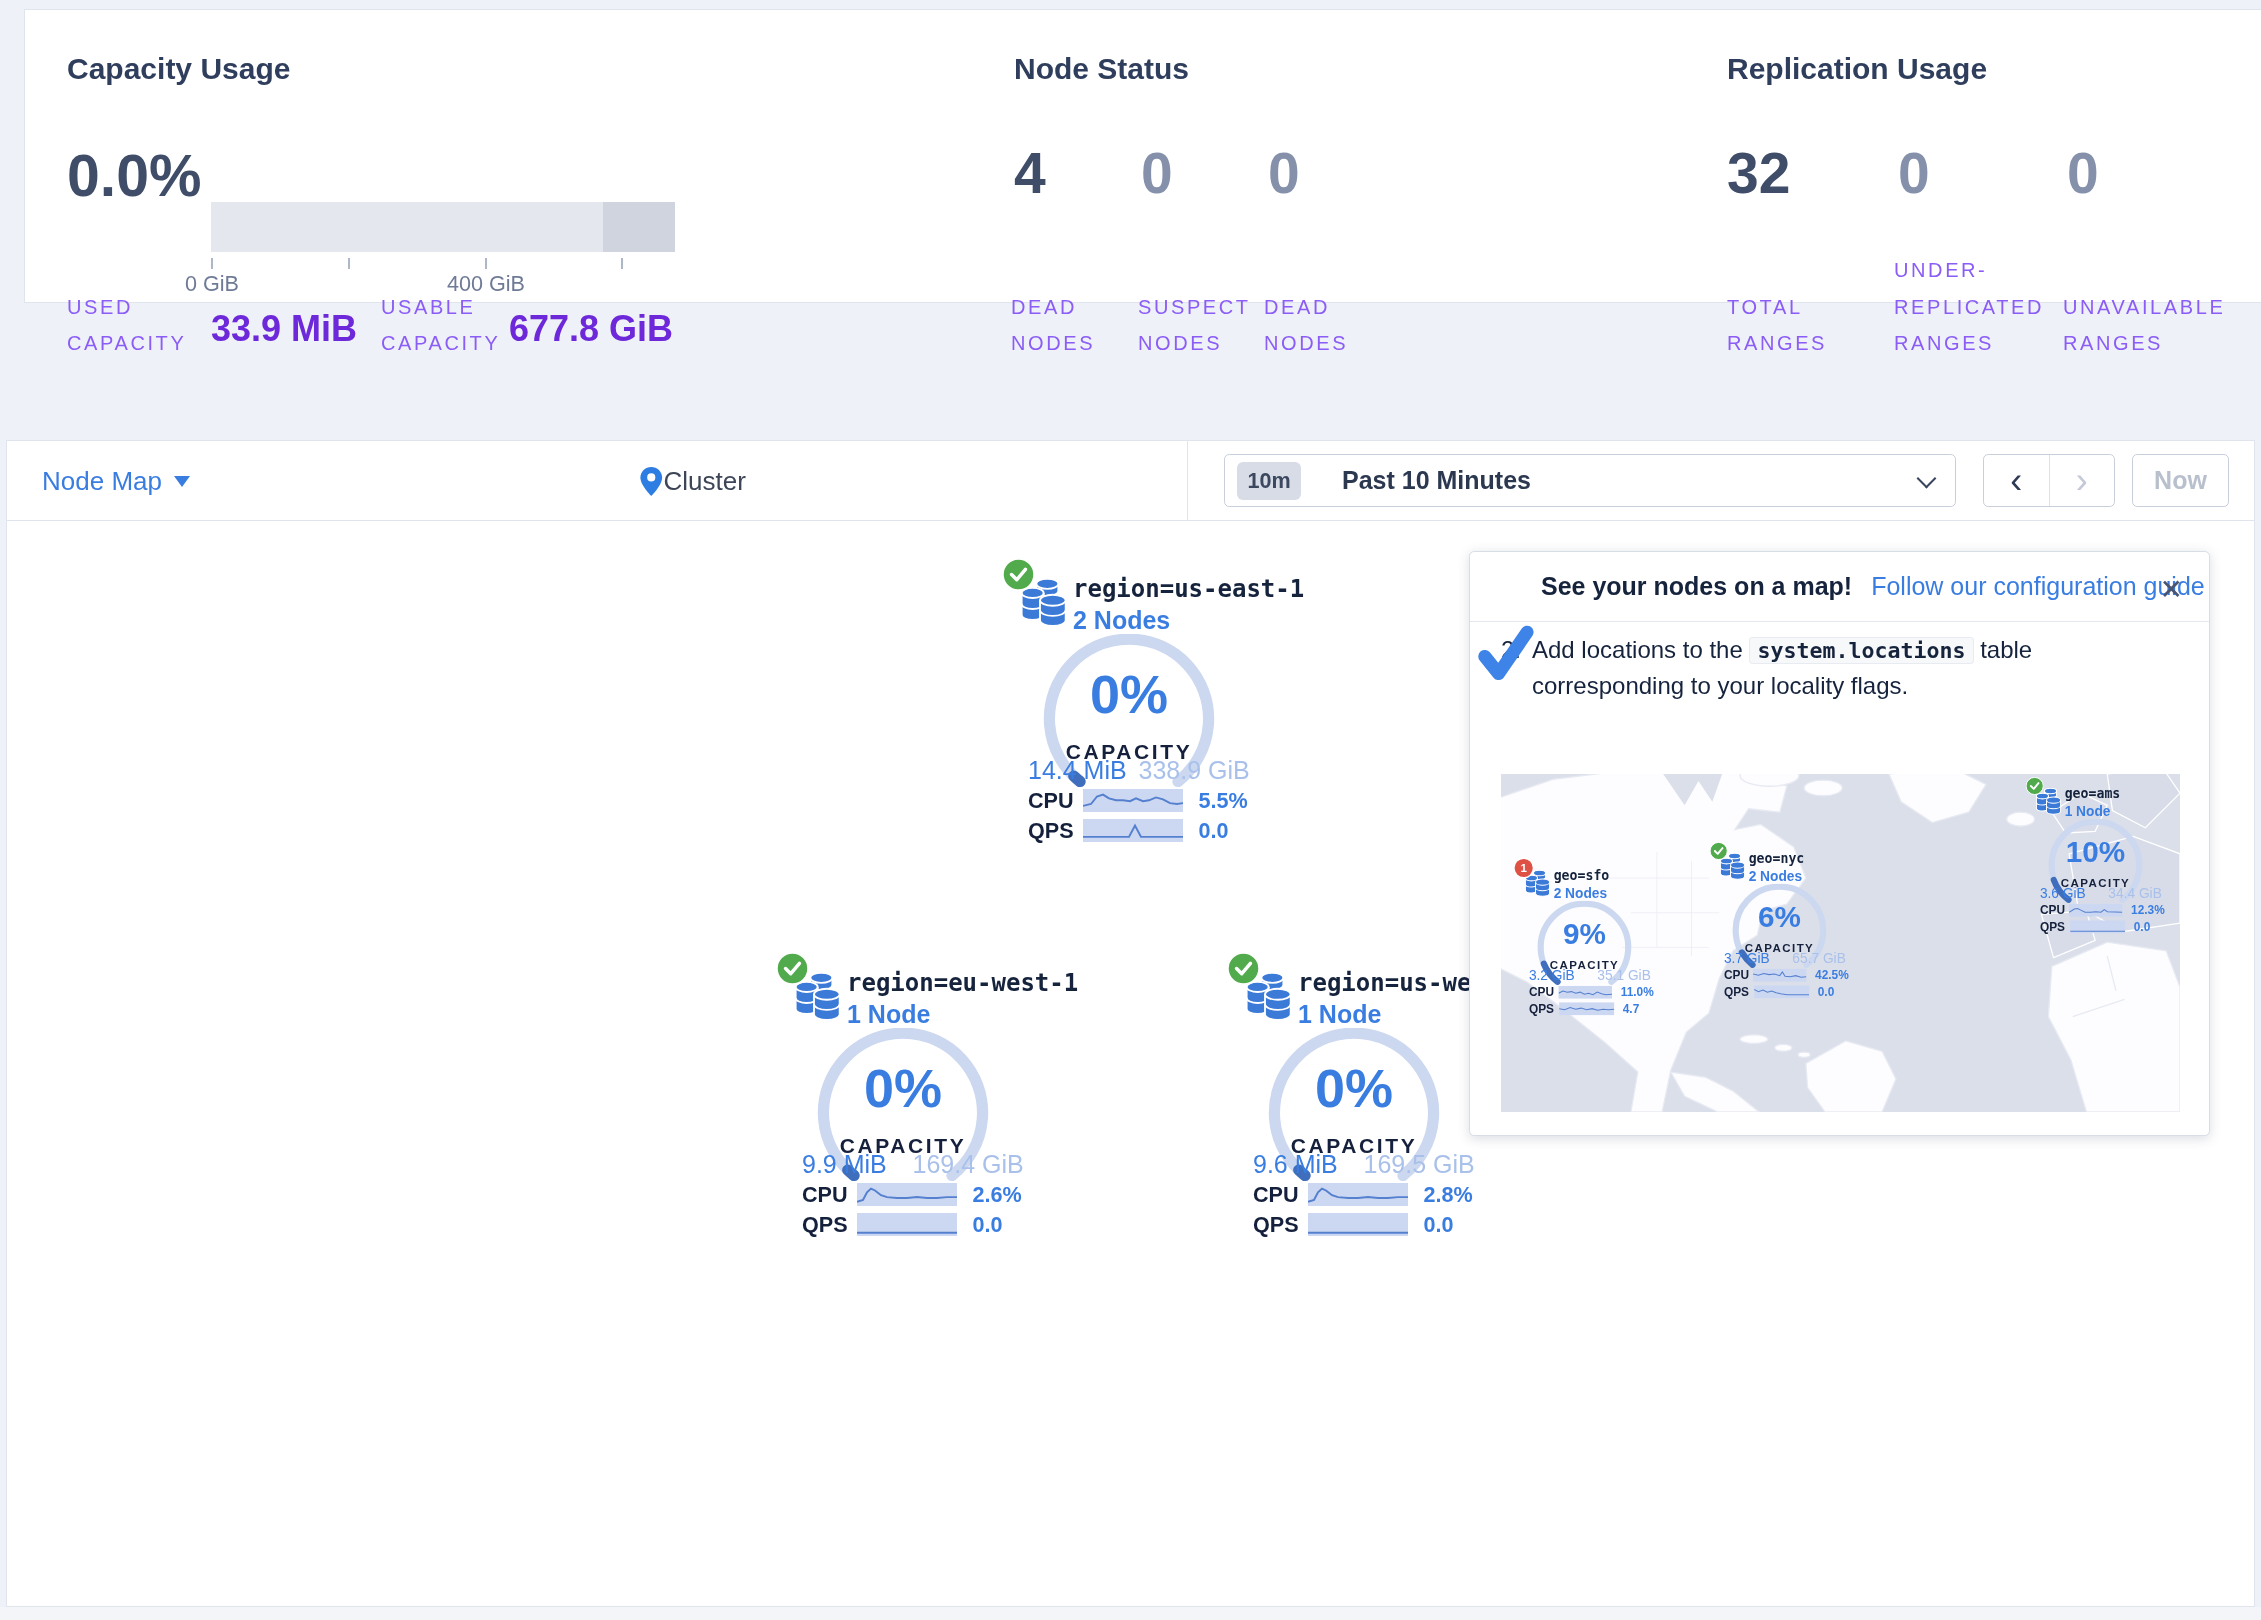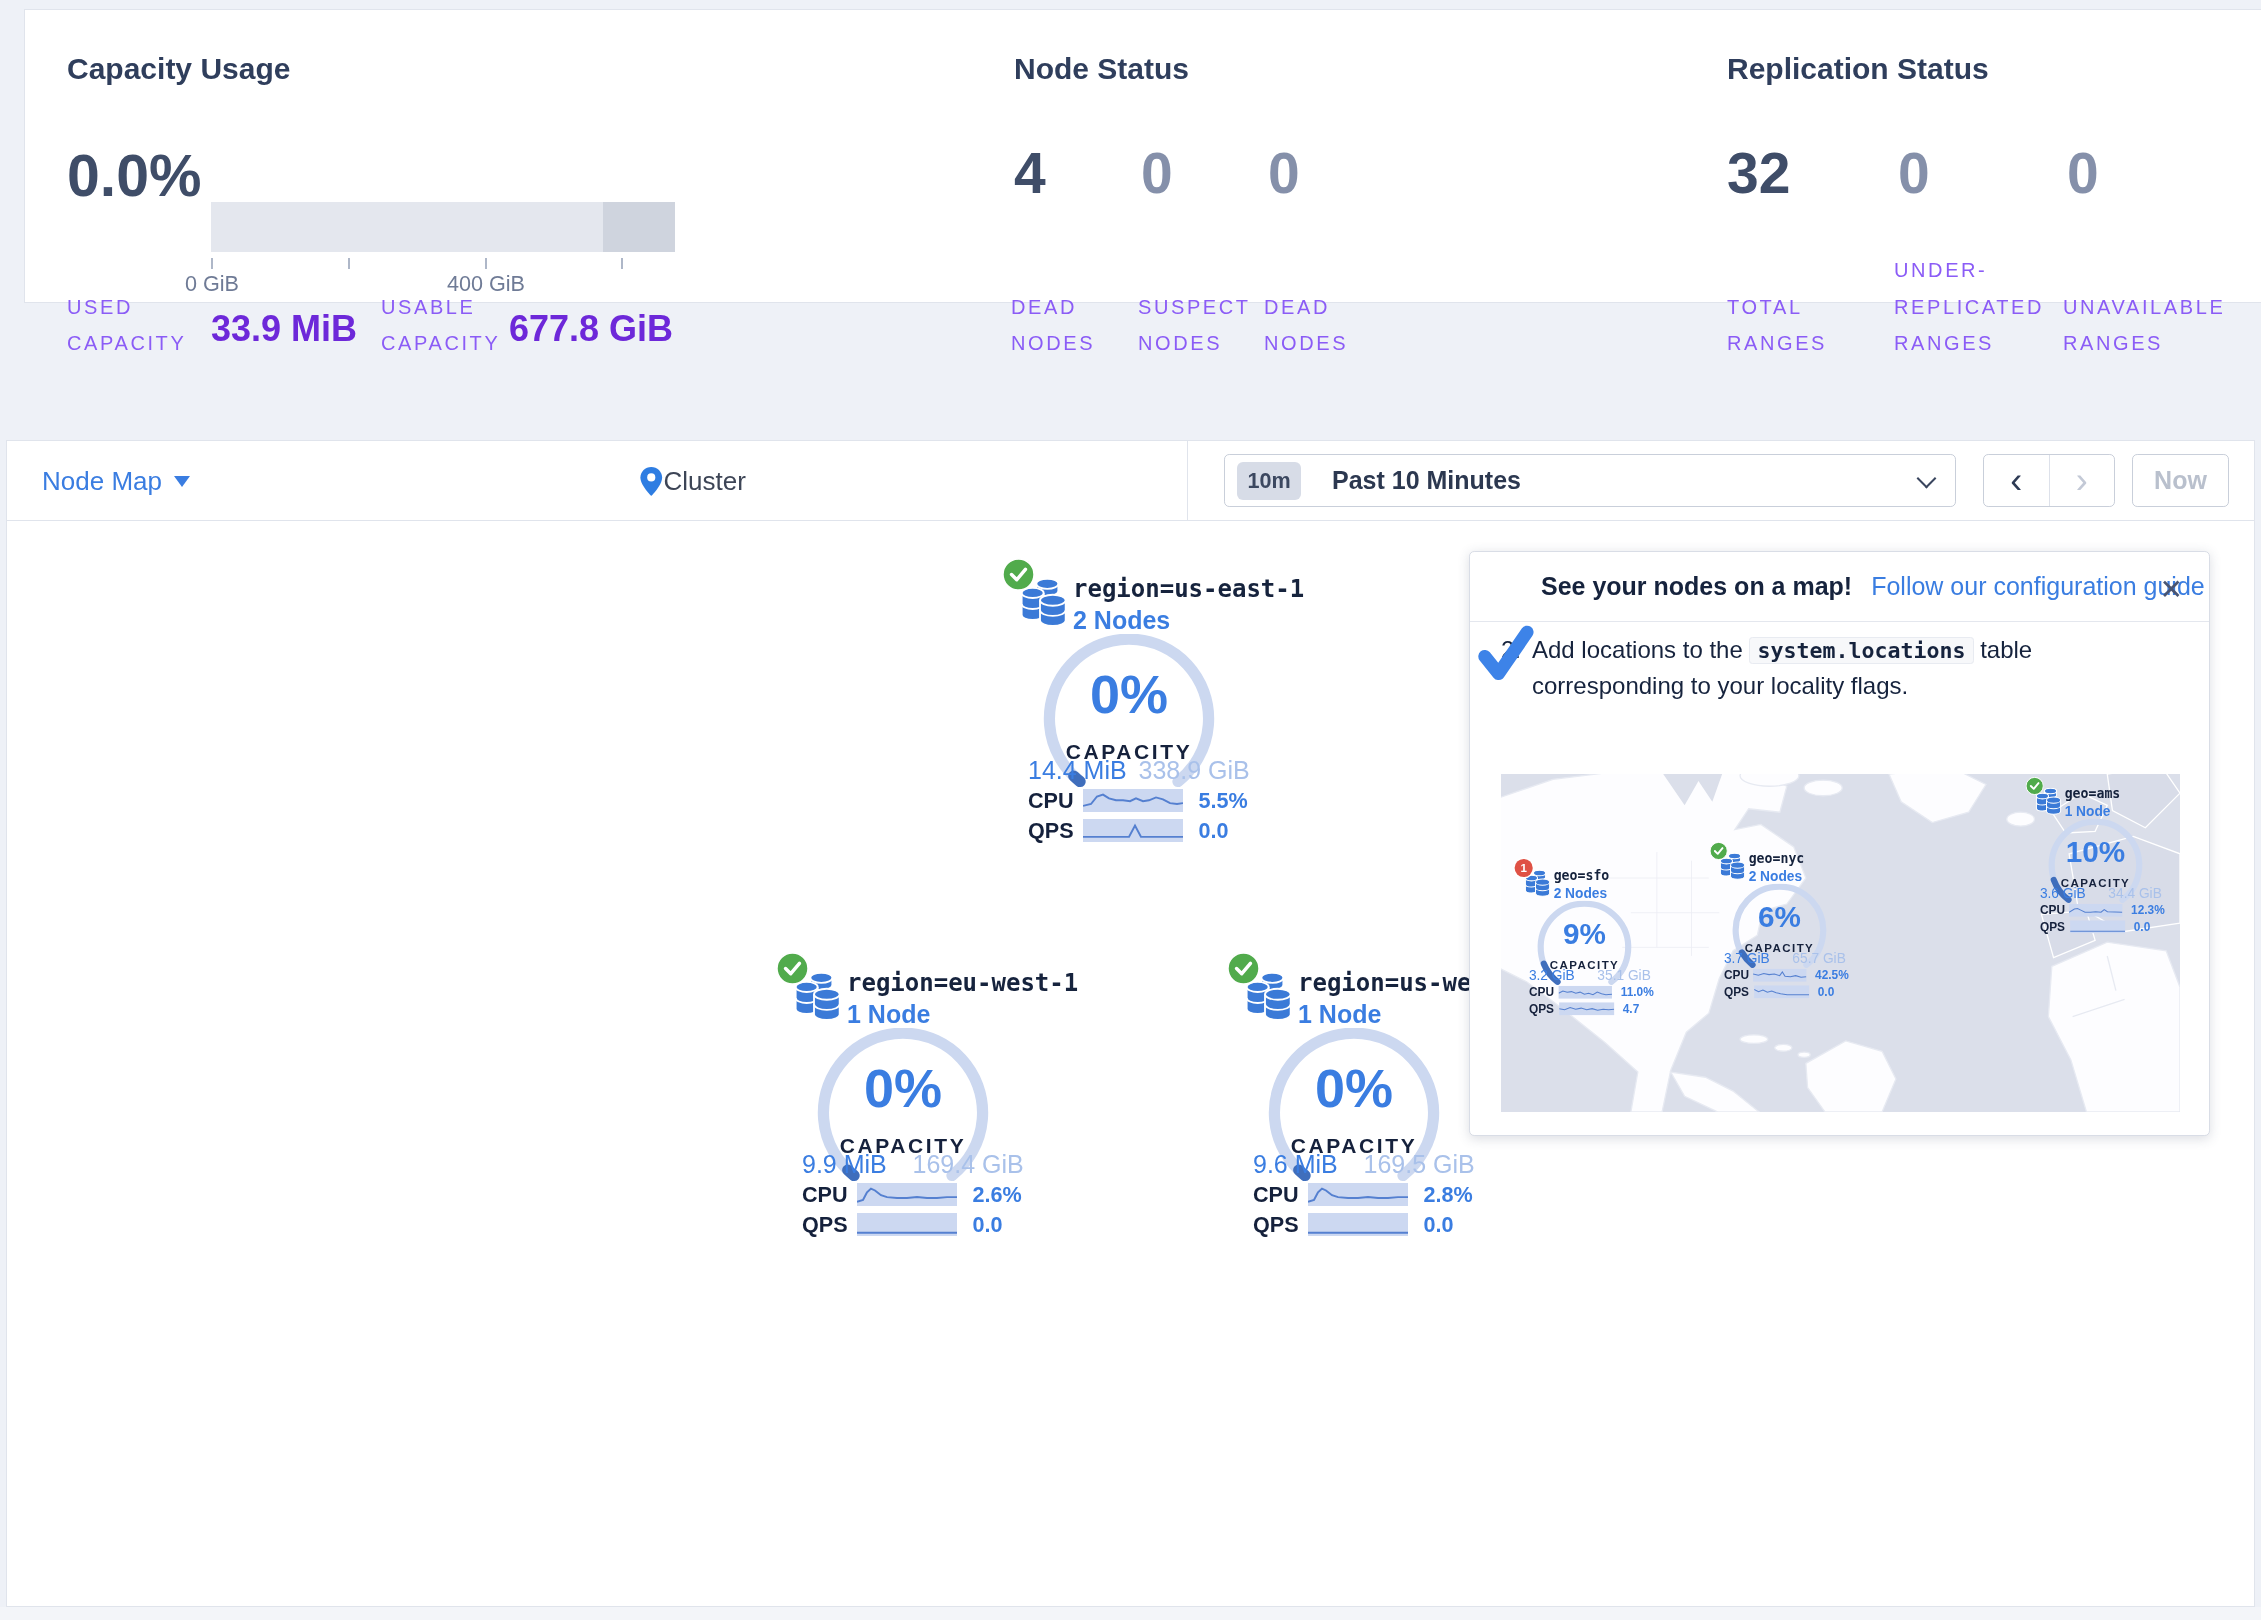--- a/index.html
+++ b/index.html
@@ -21,21 +21,21 @@
   .ticklabel { position:absolute; top:261px; font-size:21.6px; color:#6f7b96; transform:translateX(-50%); }
   #cap-pct { position:absolute; left:42px; top:132px; font-size:59px; font-weight:700; color:#3f4d68; }
 
   
   #main-card { left:6px; top:440px; width:2249px; height:1167px; }
   #toolbar { position:absolute; left:0; top:0; width:100%; height:80px; border-bottom:0.9px solid #e0e4ec; }
   #view-select { position:absolute; left:35px; top:0; height:80px; display:flex; align-items:center; gap:12px; font-size:26px; color:#3a7de1; cursor:pointer; }
   .tri-down { width:0; height:0; border-left:8.7px solid transparent; border-right:8.7px solid transparent; border-top:11.3px solid #3a7de1; }
   #breadcrumb { position:absolute; left:633px; top:0; height:80px; display:flex; align-items:center; gap:1px; font-size:26px; color:#3d4556; }
   #tb-divider { position:absolute; left:1180px; top:0; width:0.9px; height:80px; background:#e0e4ec; }
-  #time-dropdown { position:absolute; left:1217px; top:13px; width:732px; height:53px; background:#fff; border:1.7px solid #c9cfda; border-radius:5.2px; display:flex; align-items:center; cursor:pointer; }
+  #time-dropdown { position:absolute; left:1217px; top:13px; width:732px; height:53px; background:#fff; border:1.7px solid #c9cfda; border-radius:5.2px; display:flex; align-items:center; cursor:pointer;gap:10px; }
   #time-badge { margin-left:12px; background:#d7dce7; border-radius:6px; padding:6px 10.4px; font-size:21.6px; font-weight:700; color:#3c4860; }
   #time-label { margin-left:31px; font-size:25px; font-weight:700; color:#2c3850; }
   #time-chevron { position:absolute; right:24px; width:14px; height:14px; border-right:2.6px solid #39455e; border-bottom:2.6px solid #39455e; transform:rotate(45deg) translateY(-3.5px); }
   #pager { position:absolute; left:1976px; top:13px; width:132px; height:53px; border:1.7px solid #c9cfda; border-radius:5.2px; background:#fff; display:flex; }
   #pager .pbtn { flex:1; display:flex; align-items:center; justify-content:center; font-size:36px; line-height:0; }
   #prev-btn { color:#2e3b55; border-right:0.9px solid #dde1ea; cursor:pointer; }
   #next-btn { color:#c3c9d6; }
   #now-btn { position:absolute; left:2125px; top:13px; width:97px; height:53px; border:1.7px solid #c9cfda; border-radius:5.2px; background:#fff; color:#b9c0cd; font-size:25px; font-weight:700; display:flex; align-items:center; justify-content:center; }
 
   
@@ -108,21 +108,21 @@
     <div class="bignum" style="left:989px">4</div>
     <div class="bignum dim" style="left:1116px">0</div>
     <div class="bignum dim" style="left:1243px">0</div>
     <div class="slabel" style="left:986px; top:286px">DEAD</div>
     <div class="slabel" style="left:986px; top:322px">NODES</div>
     <div class="slabel" style="left:1113px; top:286px">SUSPECT</div>
     <div class="slabel" style="left:1113px; top:322px">NODES</div>
     <div class="slabel" style="left:1239px; top:286px">DEAD</div>
     <div class="slabel" style="left:1239px; top:322px">NODES</div>
 
-    <div class="sec-title" style="left:1702px">Replication Status</div>
+    <div class="sec-title" style="left:1702px">Replication Usage</div>
     <div class="bignum" style="left:1702px">32</div>
     <div class="bignum dim" style="left:1873px">0</div>
     <div class="bignum dim" style="left:2042px">0</div>
     <div class="slabel" style="left:1702px; top:286px">TOTAL</div>
     <div class="slabel" style="left:1702px; top:322px">RANGES</div>
     <div class="slabel" style="left:1869px; top:249px">UNDER-</div>
     <div class="slabel" style="left:1869px; top:286px">REPLICATED</div>
     <div class="slabel" style="left:1869px; top:322px">RANGES</div>
     <div class="slabel" style="left:2038px; top:286px">UNAVAILABLE</div>
     <div class="slabel" style="left:2038px; top:322px">RANGES</div>

